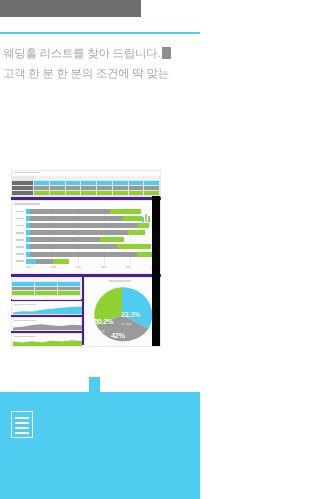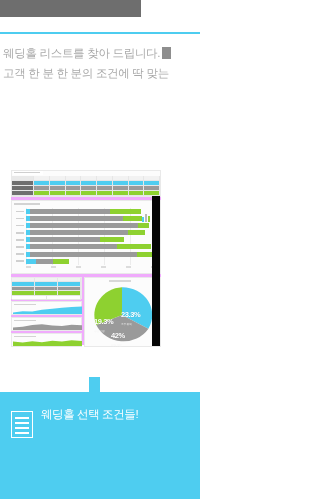--- a/index.html
+++ b/index.html
@@ -32,21 +32,21 @@
   }
   .headline .line.l2{ position:relative; }
   .caret{
     display:inline-block; width:9px; height:12px;
     background:#8e8e8e; vertical-align:-2px; margin-left:2px;
   }
 
   
   .dash{
     position:absolute; left:11px; top:170px; width:150px; height:175px;
-    background:#f0abfc;
+    background:#4c1d95;
   }
   .dash .panel{
     position:absolute; background:#fcfcfc; border:0.5px solid #e9e9e9;
   }
 
   
   .tbl{ left:0; top:0; width:150px; height:27px; }
   .tbl .trow{ display:flex; width:100%; height:5px; }
   .tbl .tcell{ flex:1; border-right:0.5px solid #e6e6e6; border-bottom:0.5px solid #e6e6e6;}
   .tbl .trow.h .tcell{ background:#f2f2f2; }
@@ -382,21 +382,21 @@
 
         <path d="M50,50 L92.6,73.5 A48,48 0 0 1 8.6,67.1 Z" fill="#9a9a9a"></path>
 
         <path d="M50,50 L8.6,67.1 A48,48 0 0 1 50,2 Z" fill="#8ed130"></path>
       </svg>
       <div class="pie-lbl pl-cyan">
         <span class="big">23.3</span><span class="big">%</span>
         <span class="sub">조건 검색</span>
       </div>
       <div class="pie-lbl pl-green">
-        <span class="big">19.3</span><span class="big">%</span>
+        <span class="big">50.2</span><span class="big">%</span>
         <span class="sub">상담 신청</span>
       </div>
       <div class="pie-lbl pl-gray">
         <span class="big">42</span><span class="big">%</span>
         <span class="sub">예약 완료</span>
       </div>
     </div>
   </div>
 </div>
 
@@ -405,14 +405,13 @@
 <div class="notch"></div>
 <div class="footer"></div>
 <div class="doc-icon">
   <div class="box"></div>
   <div class="ln" style="top:6px"></div>
   <div class="ln" style="top:11px"></div>
   <div class="ln" style="top:16px"></div>
   <div class="ln" style="top:21px"></div>
 </div>
 <div class="footer-text">
-  <span>웨딩홀 선택 조건들!</span>
 </div>
 
 </body></html>

